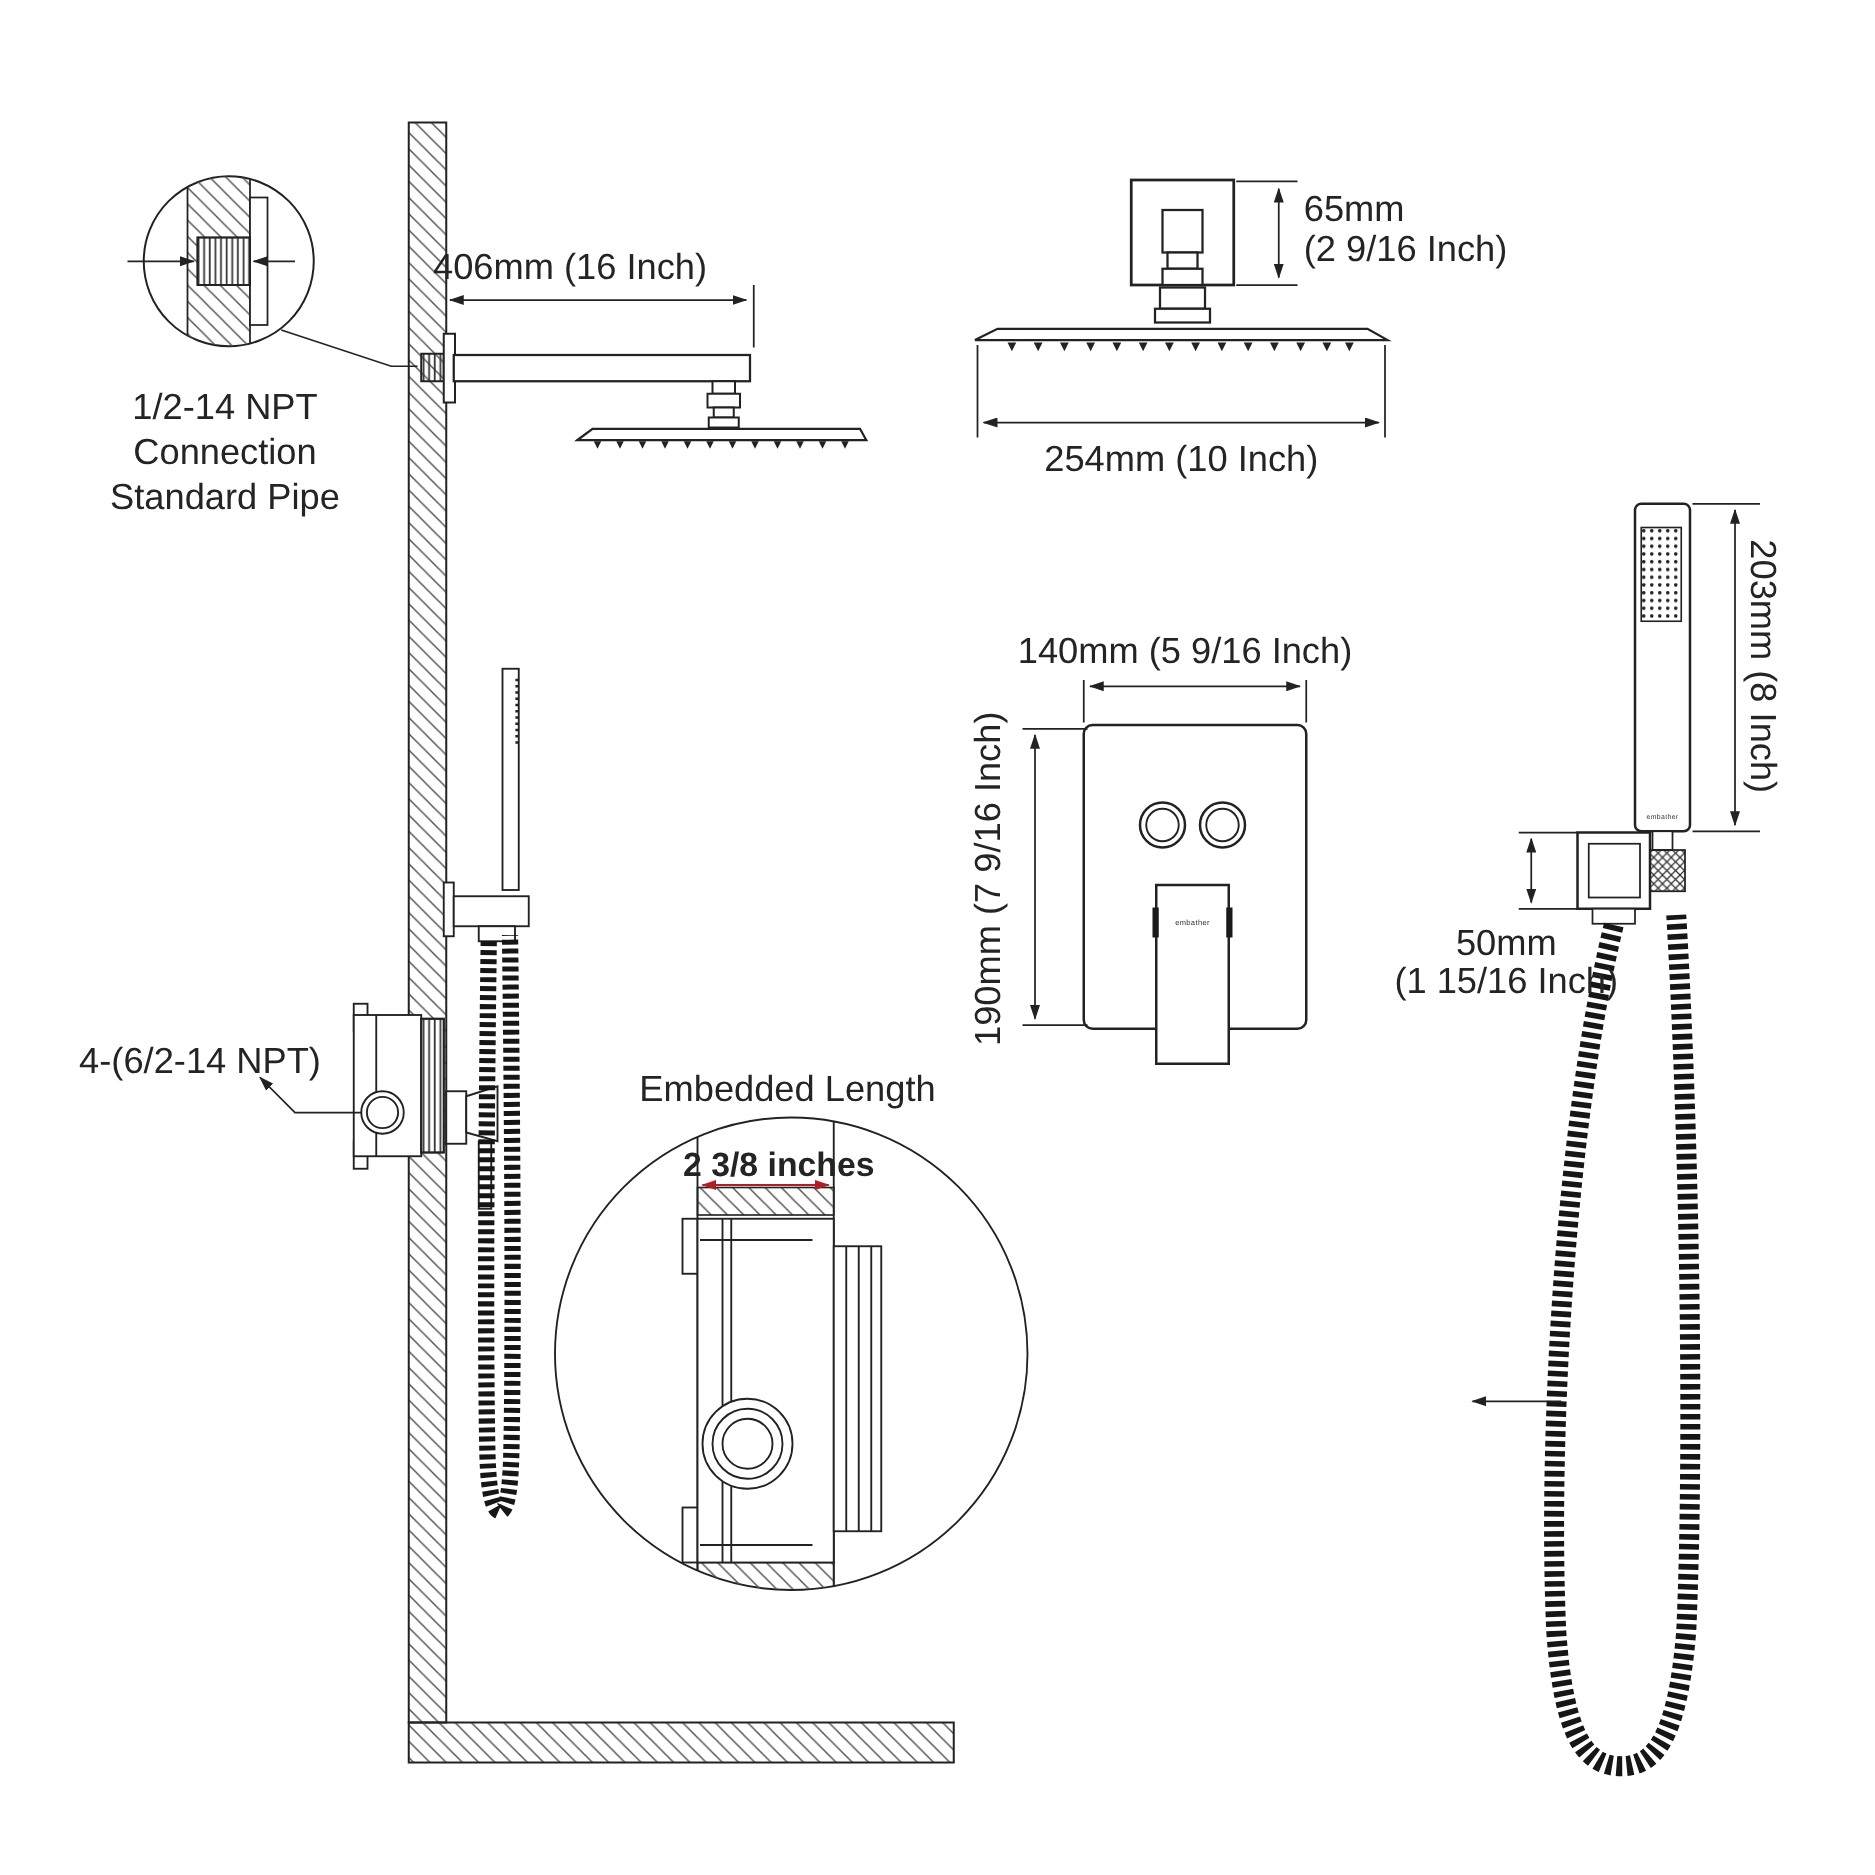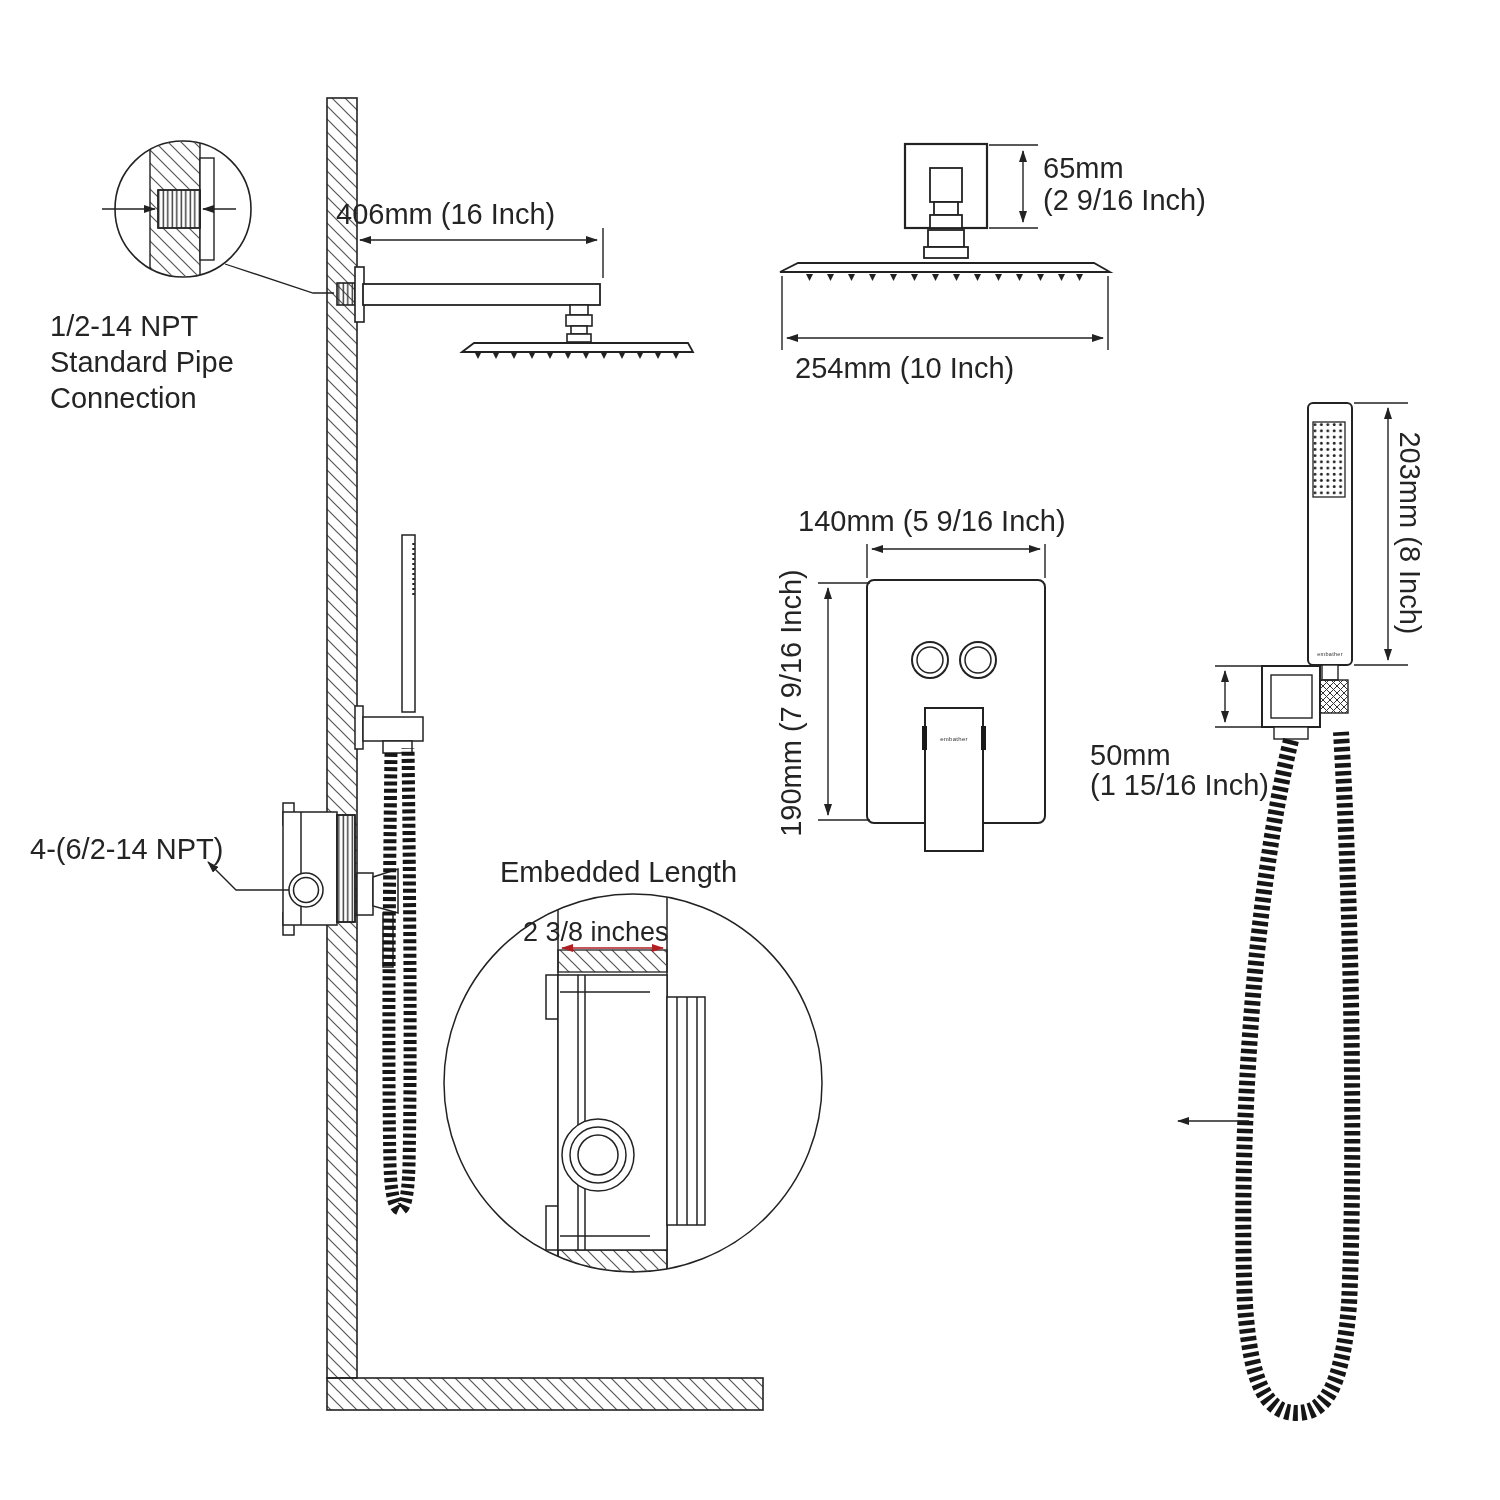--- a/index.html
+++ b/index.html
@@ -1,20 +1,20 @@
 <!DOCTYPE html>
 <html><head>
 <meta charset="utf-8">
 <style>
   html,body{margin:0;padding:0;background:#fff;}
   #stage{position:relative;width:1500px;height:1500px;background:#fff;overflow:hidden;
          font-family:"Liberation Sans","DejaVu Sans",sans-serif;color:#222;}
   #art{position:absolute;left:0;top:0;}
   .lbl{position:absolute;font-size:29px;line-height:36px;color:#242424;white-space:nowrap;}
-  .ctr{white-space:normal;}
+  .ctr{text-align:center;white-space:normal;}
   .rgt{text-align:right;white-space:normal;}
   .rot{transform:translate(-50%,-50%) rotate(-90deg);transform-origin:center;}
   .rotcw{transform:translate(-50%,-50%) rotate(90deg);transform-origin:center;}
   .tiny{font-size:6px;line-height:6px;letter-spacing:.3px;color:#333;transform:translate(-50%,-50%);}
 </style>
 </head>
 <body>
 
 <div id="stage">
 
@@ -234,22 +234,22 @@
   <g stroke="#222" stroke-width="1.4" fill="none">
     <line x1="1215" y1="666" x2="1262" y2="666"></line>
     <line x1="1215" y1="727" x2="1262" y2="727"></line>
     <line x1="1225" y1="671" x2="1225" y2="722" marker-start="url(#arwS)" marker-end="url(#arwE)"></line>
   </g>
   <line x1="1178" y1="1121" x2="1249" y2="1121" stroke="#222" stroke-width="1.4" marker-start="url(#arwS)"></line>
 </svg>
 
   <div class="lbl ctr" style="left:50px;top:308px;width:260px;">
     <div>1/2-14 NPT</div>
+    <div>Connection</div>
     <div>Standard Pipe</div>
-    <div>Connection</div>
   </div>
 
   <div class="lbl ctr" style="left:336px;top:196px;width:240px;">406mm (16 Inch)</div>
 
   <div class="lbl" style="left:1043px;top:152px;line-height:32px;">
     <div>65mm</div>
     <div>(2 9/16 Inch)</div>
   </div>
 
   <div class="lbl ctr" style="left:795px;top:350px;width:300px;">254mm (10 Inch)</div>
@@ -262,20 +262,20 @@
 
   <div class="lbl ctr" style="left:1090px;top:740px;width:230px;line-height:30px;">
     <div>50mm</div>
     <div>(1 15/16 Inch)</div>
   </div>
 
   <div class="lbl ctr" style="left:30px;top:831px;width:260px;">4-(6/2-14 NPT)</div>
 
   <div class="lbl ctr" style="left:500px;top:854px;width:260px;">Embedded Length</div>
 
-  <div class="lbl ctr" style="left:523px;top:914px;width:200px;font-size:27px;">2 3/8 inches</div>
+  <div class="lbl ctr" style="left:523px;top:914px;width:200px;font-size:27px;font-weight:bold;">2 3/8 inches</div>
 
 
   <div class="tiny" style="position:absolute;left:954px;top:739px;">embather</div>
 
   <div class="tiny" style="position:absolute;left:1330px;top:654px;font-size:5.5px;">embather</div>
 
 </div>
 
 </body></html>

